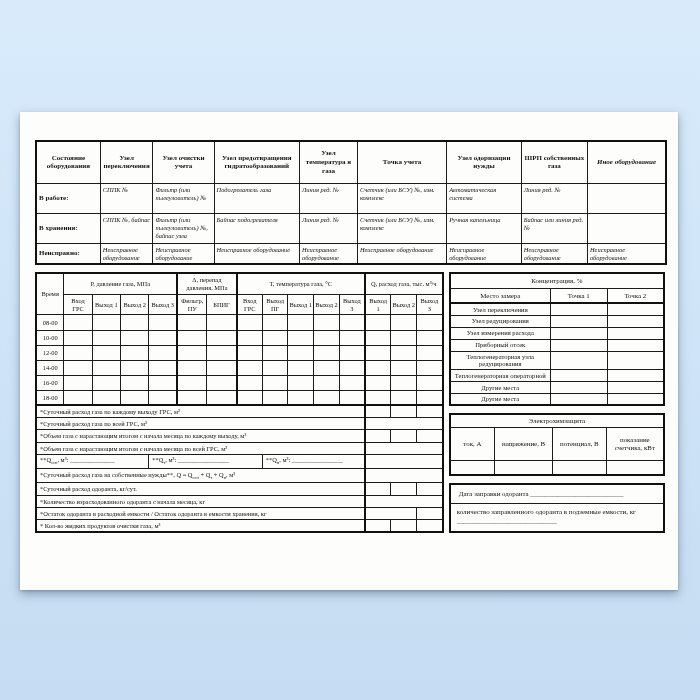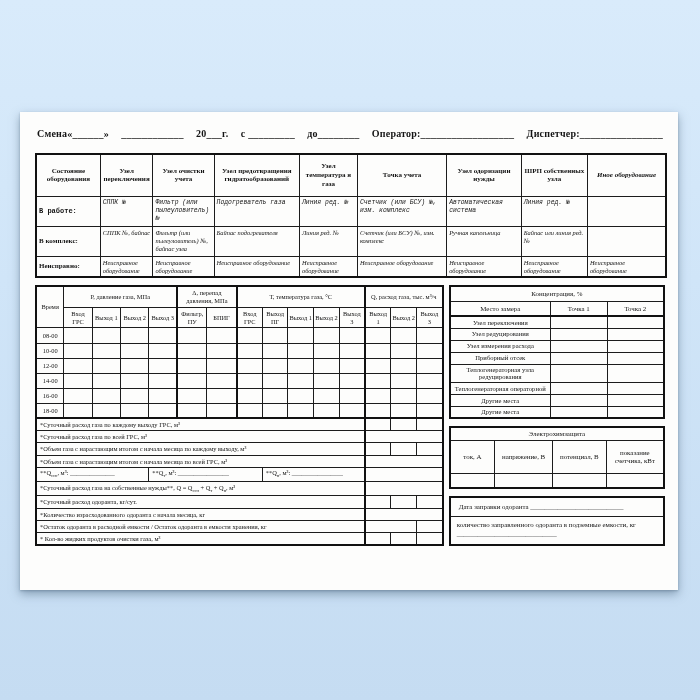--- a/index.html
+++ b/index.html
@@ -24,21 +24,21 @@
   table{border-collapse:collapse;table-layout:fixed;}
   td,th{border:1px solid #1c1c1c;padding:1px 2px;vertical-align:middle;
         overflow:hidden;box-sizing:border-box;}
   
   .t1{width:632px;margin-top:14px;border:2px solid #111;}
   .t1 th{font-size:7px;font-weight:bold;text-align:center;height:42px;line-height:1.25;}
   .t1 th.other{font-style:italic;}
   .t1 td{font-size:6.4px;line-height:1.3;vertical-align:top;padding-top:2px;}
   .t1 td.rowlab{font-weight:bold;font-style:normal;font-size:7px;vertical-align:middle;}
   .t1 td.equip{font-style:italic;}
-  .t1 tr.r1 td{height:30px;font-family:Liberation Mono, monospace;}
+  .t1 tr.r1 td{height:30px;}
   .t1 tr.r2 td{height:30px;}
   .t1 tr.r3 td{height:20px;font-family:Liberation Serif, serif;}
   
   .mid{display:flex;margin-top:7px;}
   .t2{width:410px;border:2px solid #111;}
   .t2 th{font-size:6.4px;font-weight:normal;text-align:center;line-height:1.2;padding:1px;}
   .t2 tr.gh th{height:20px;}
   .t2 tr.sh th{height:19px;}
   .t2 td{font-size:6.4px;height:14px;}
   .t2 td.time{text-align:center;}
@@ -62,29 +62,20 @@
   .electro tr.eempty td{height:15px;}
   .odor{margin-top:7px;font-size:6.9px;line-height:1.3;}
   .odor .od-row{padding:5px 6px 4px 8px;border-bottom:1px solid #1c1c1c;}
   .odor .od-row2{padding:4px 6px 5px 6px;}
 </style>
 </head>
 <body>
 
 <div class="paper">
 
-  <div class="title-line">
-    <span>Смена«______»</span>
-    <span>____________</span>
-    <span>20___г.</span>
-    <span>с _________</span>
-    <span>до________</span>
-    <span>Оператор:__________________</span>
-    <span>Диспетчер:________________</span>
-  </div>
 
   <table class="t1">
     <colgroup>
       <col style="width:10%">
         <col style="width:8.2%">
         <col style="width:9.5%">
       <col style="width:13.3%">
         <col style="width:9%">
         <col style="width:13.9%">
       <col style="width:11.6%">
@@ -93,36 +84,36 @@
     </colgroup>
     <tbody>
         <tr>
       <th>Состояние оборудования</th>
       <th>Узел переключения</th>
       <th>Узел очистки учета</th>
       <th>Узел предотвращения гидратообразований</th>
       <th>Узел температура я газа</th>
       <th>Точка учета</th>
       <th>Узел одоризации нужды</th>
-      <th>ШРП собственных узла</th>
+      <th>ШРП собственных газа</th>
       <th class="other">Иное оборудование</th>
     </tr>
     <tr class="r1">
       <td class="rowlab">В работе:</td>
       <td class="equip">СППК №</td>
       <td class="equip">Фильтр (или пылеуловитель) №</td>
       <td class="equip">Подогреватель газа</td>
       <td class="equip">Линия ред. №</td>
       <td class="equip">Счетчик (или БСУ) №, изм. комплекс</td>
       <td class="equip">Автоматическая система</td>
       <td class="equip">Линия ред. №</td>
       <td class="equip"></td>
     </tr>
     <tr class="r2">
-      <td class="rowlab">В комплекс:</td>
+      <td class="rowlab">В хранения:</td>
       <td class="equip">СППК №, байпас</td>
       <td class="equip">Фильтр (или пылеуловитель) №, байпас узла</td>
       <td class="equip">Байпас подогревателя</td>
       <td class="equip">Линия ред. №</td>
       <td class="equip">Счетчик (или БСУ) №, изм. комплекс</td>
       <td class="equip">Ручная капельница</td>
       <td class="equip">Байпас или линия ред. №</td>
       <td class="equip"></td>
     </tr>
     <tr class="r3">

